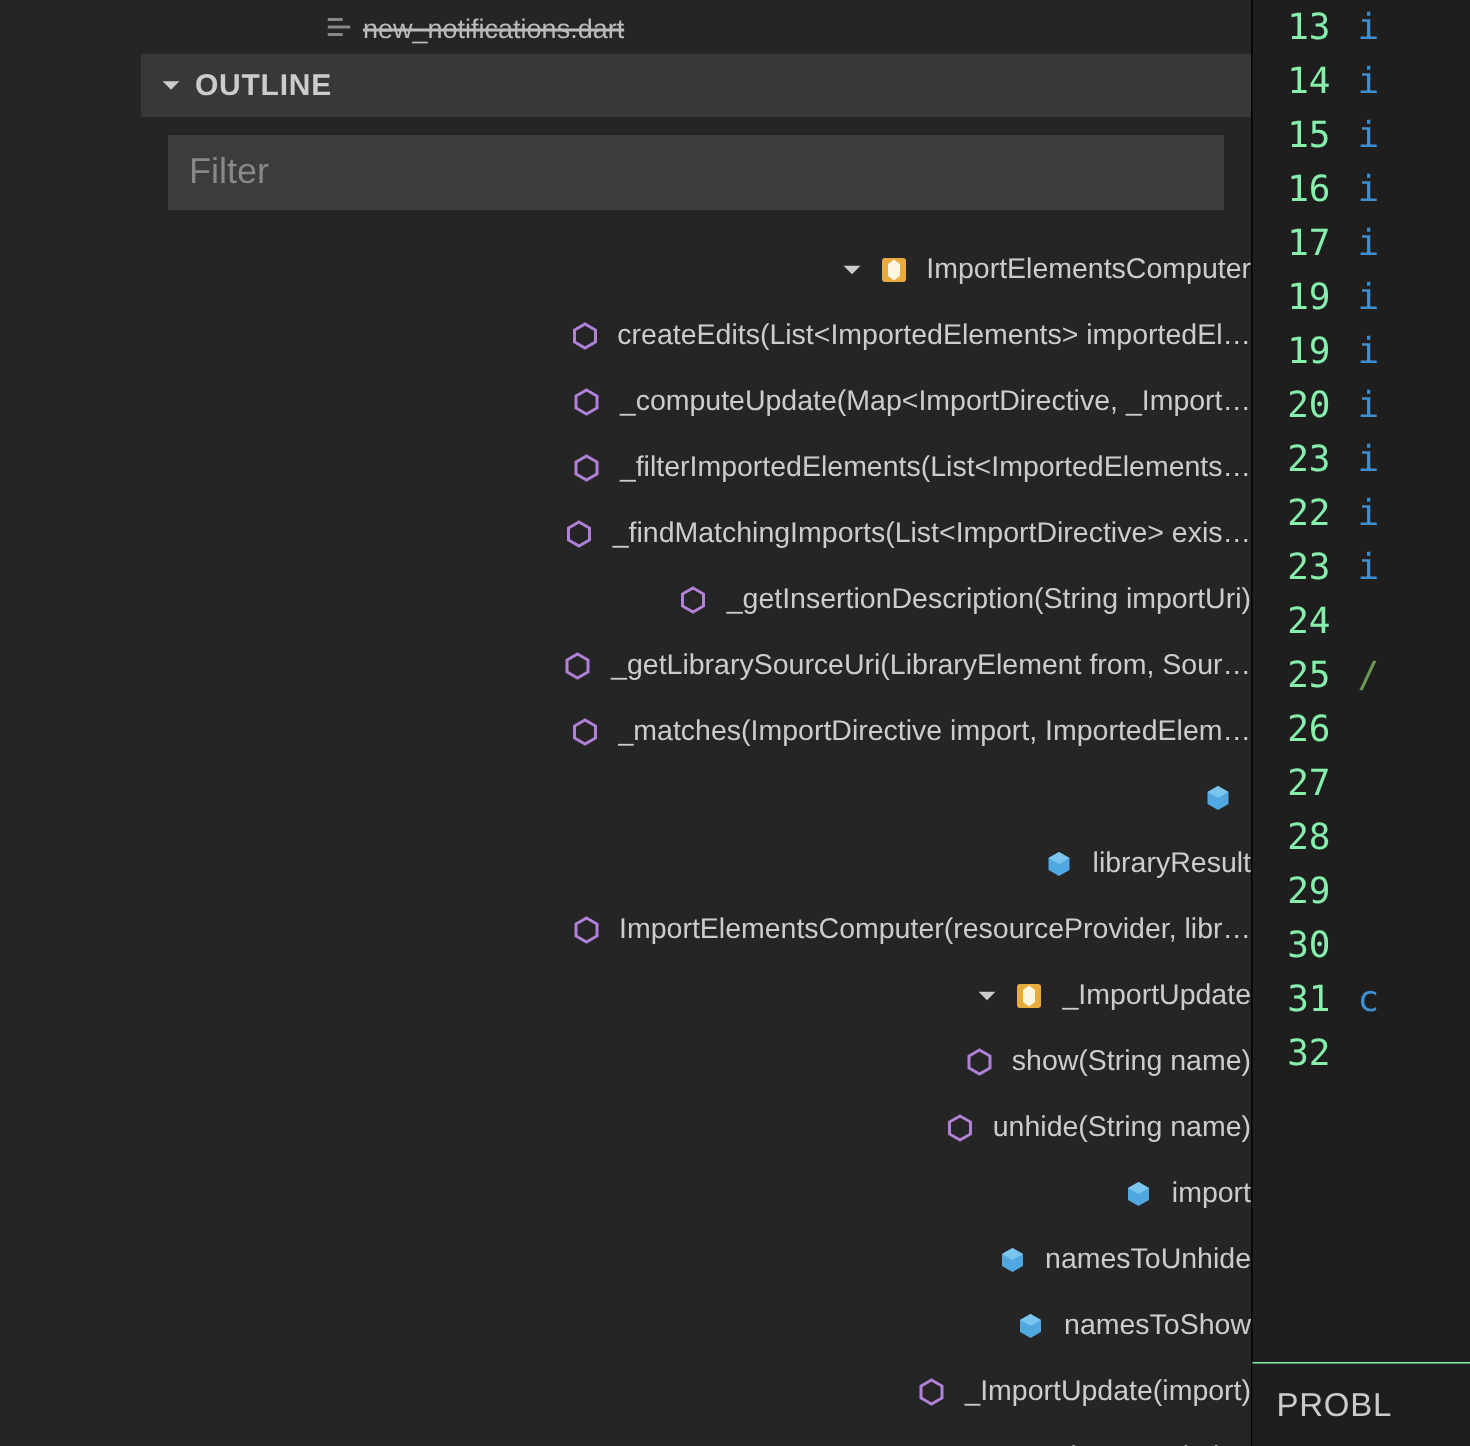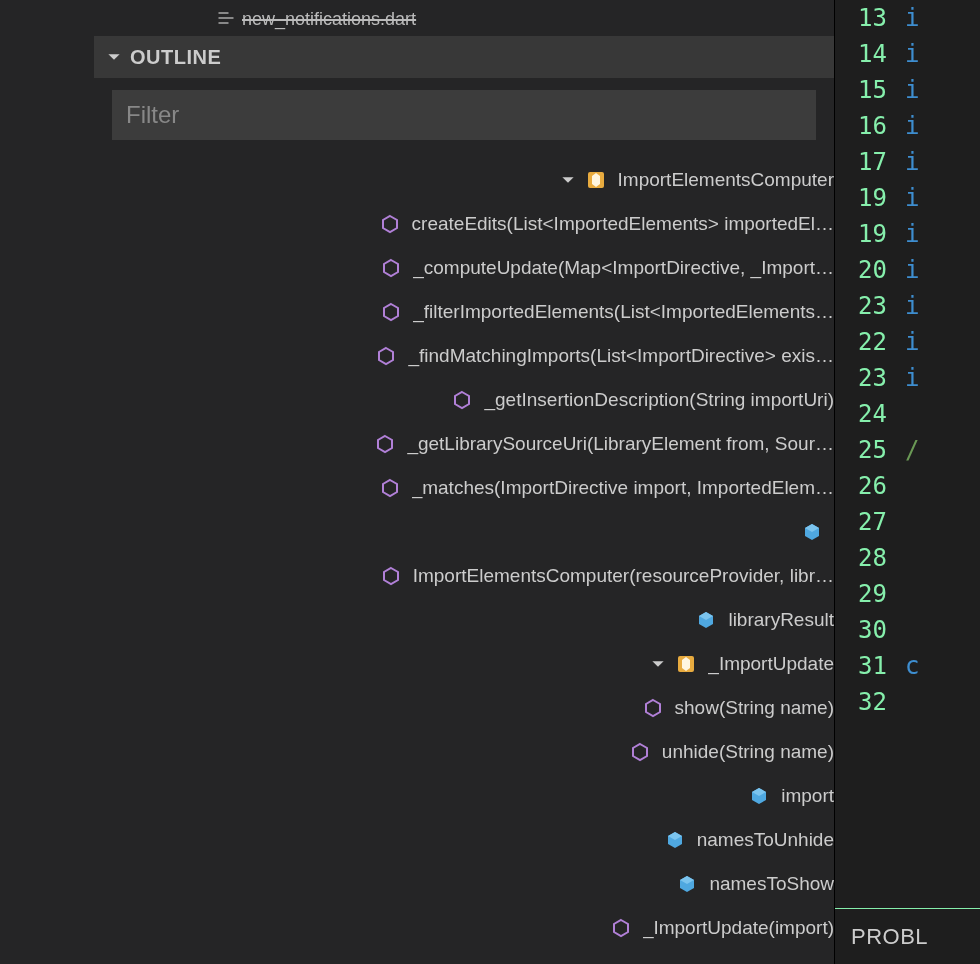--- a/index.html
+++ b/index.html
@@ -271,33 +271,33 @@
         <span class="icon-method">
           <svg width="20" height="20" viewBox="0 0 20 20">
             <path d="M10 2 L17 6 L17 14 L10 18 L3 14 L3 6 Z" fill="#4fa8e0"></path>
             <path d="M10 2 L17 6 L10 10 L3 6 Z" fill="#7bc4ee"></path>
           </svg>
         </span>
       </div>
       <div class="tree-row indent-2">
         <span class="icon-method">
           <svg width="20" height="20" viewBox="0 0 20 20">
-            <path d="M10 2 L17 6 L17 14 L10 18 L3 14 L3 6 Z" fill="none" stroke="#b180d7" stroke-width="2"></path>
-          </svg>
-        </span>
-        <span class="label">ImportElementsComputer(resourceProvider, libr…</span>
-      </div>
-      <div class="tree-row indent-2">
-        <span class="icon-method">
-          <svg width="20" height="20" viewBox="0 0 20 20">
             <path d="M10 2 L17 6 L17 14 L10 18 L3 14 L3 6 Z" fill="#4fa8e0"></path>
             <path d="M10 2 L17 6 L10 10 L3 6 Z" fill="#7bc4ee"></path>
           </svg>
         </span>
         <span class="label">libraryResult</span>
+      </div>
+      <div class="tree-row indent-2">
+        <span class="icon-method">
+          <svg width="20" height="20" viewBox="0 0 20 20">
+            <path d="M10 2 L17 6 L17 14 L10 18 L3 14 L3 6 Z" fill="none" stroke="#b180d7" stroke-width="2"></path>
+          </svg>
+        </span>
+        <span class="label">ImportElementsComputer(resourceProvider, libr…</span>
       </div>
       <div class="tree-row indent-1">
         <span class="chev">
           <svg width="14" height="14" viewBox="0 0 10 10">
             <path d="M1 3 L5 7 L9 3" fill="#cccccc"></path>
           </svg>
         </span>
         <span class="icon-class">
           <svg width="24" height="24" viewBox="0 0 24 24">
             <rect x="4" y="4" width="16" height="16" rx="2" fill="#e8ab3f"></rect>

